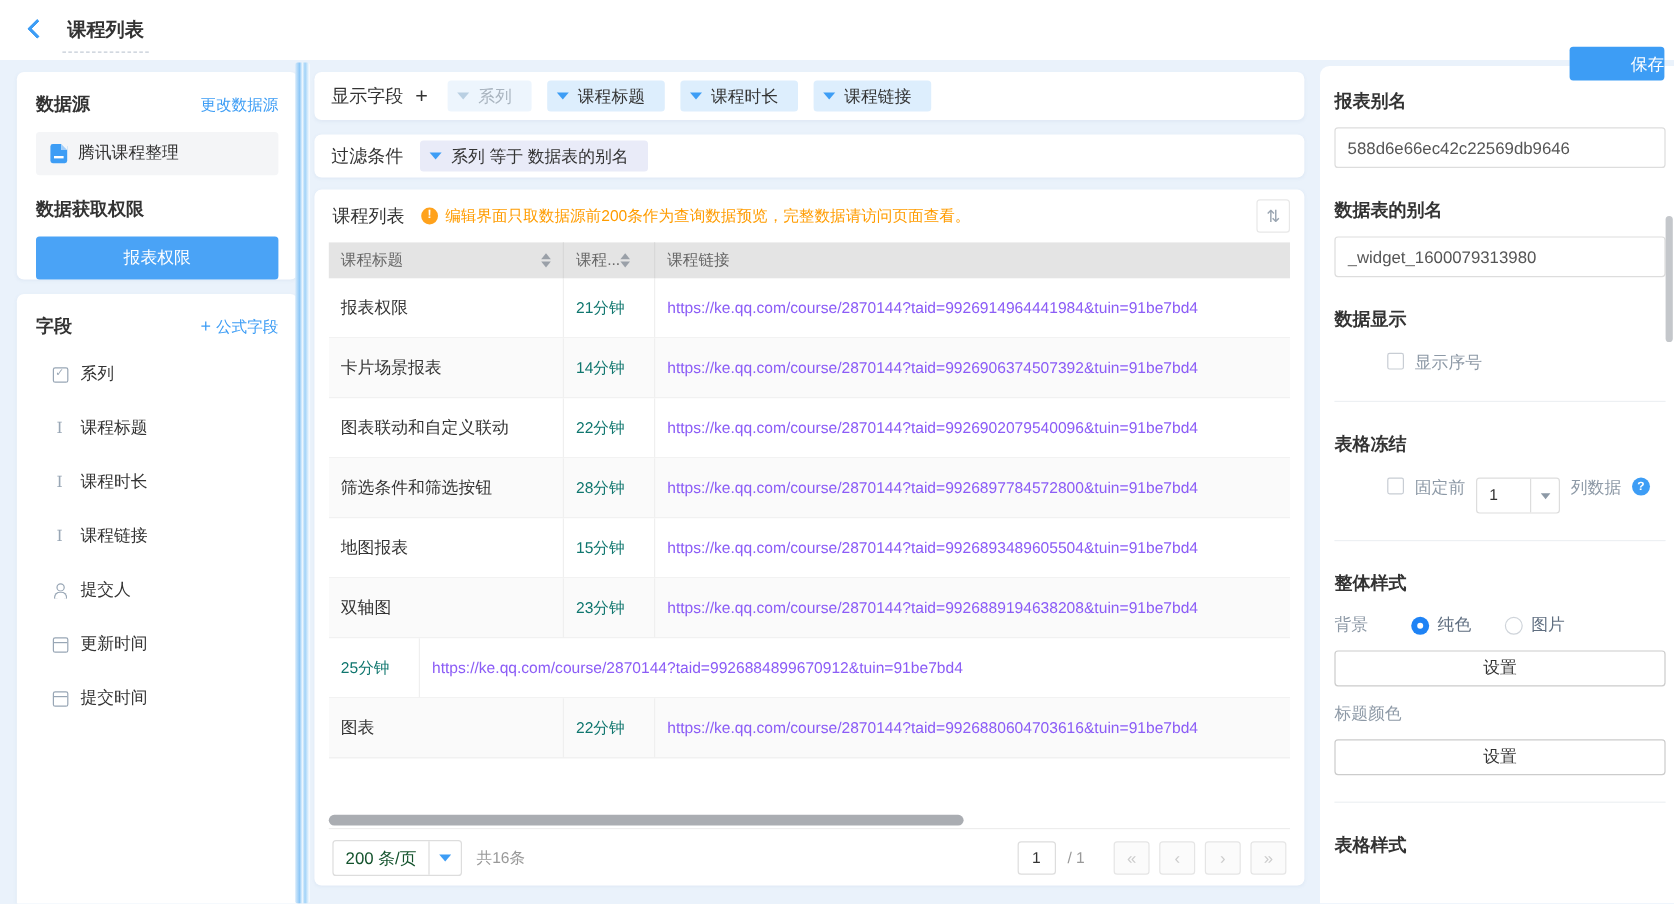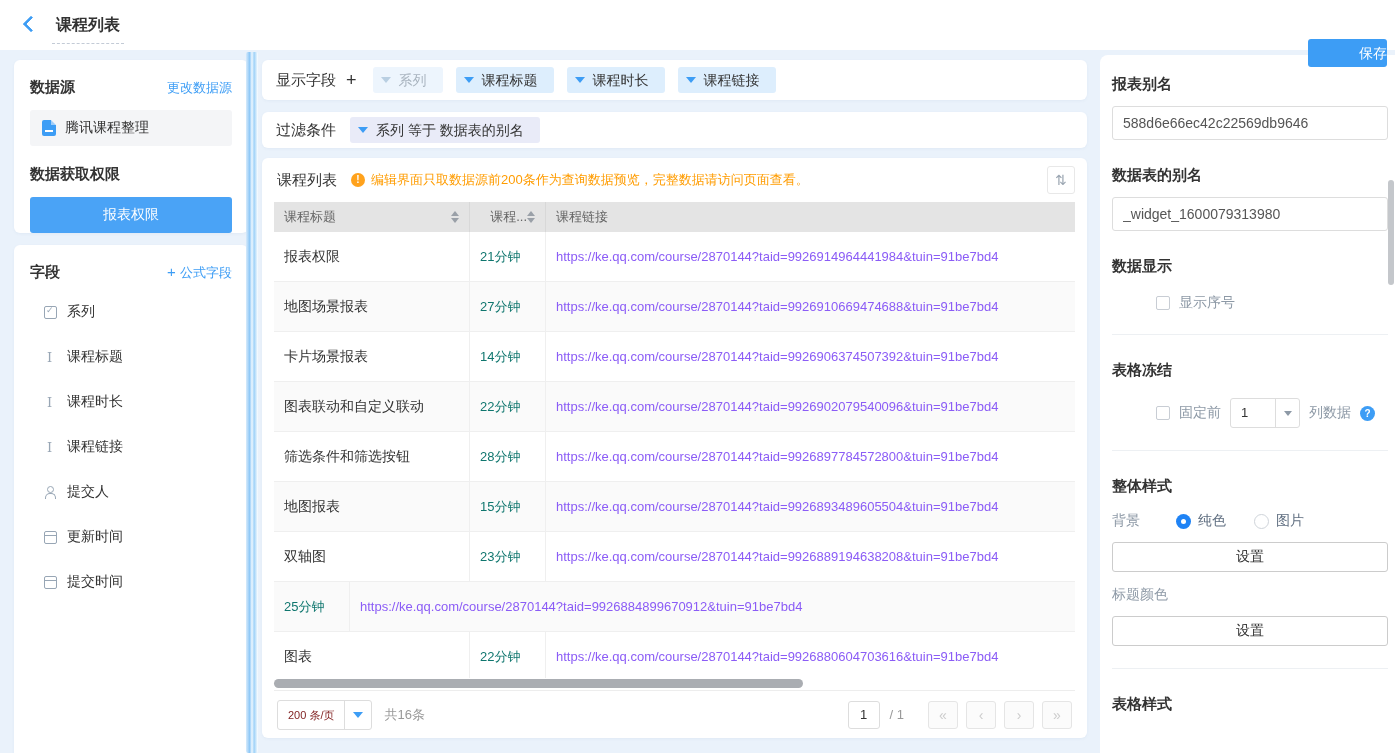--- a/index.html
+++ b/index.html
@@ -72,58 +72,58 @@
   .tbl-title { font-size:15px; color:#333; }
   .warn { display:flex; align-items:center; gap:6px; color:#ff9c00; font-size:13px; }
   .warn-icon { width:14px; height:14px; border-radius:50%; background:#ffa21c; color:#fff; font-size:10px; font-weight:700;
     text-align:center; line-height:14px; flex:none; }
   .sort-toggle { position:absolute; right:0; top:8px; width:28px; height:28px; border:1px solid #e8e8e8; border-radius:3px;
     background:#fff; color:#9aa5b1; font-size:14px; text-align:center; line-height:26px; cursor:pointer; }
   .thead { display:flex; height:30px; background:#e4e4e4; color:#666; font-size:13px; align-items:center; }
   .th { display:flex; align-items:center; padding:0 10px; height:100%; border-right:1px solid #d8d8d8; }
   .th:last-child { border-right:none; }
   .th-title { width:196px; justify-content:space-between; cursor:pointer; }
-  .th-dur { width:76px; justify-content:flex-end; cursor:pointer; }
+  .th-dur { width:76px; justify-content:flex-start; cursor:pointer; }
   .th-link { flex:1; }
   .sorter { display:flex; flex-direction:column; gap:2px; }
   .sorter i { display:block; width:0; height:0; border-left:4px solid transparent; border-right:4px solid transparent; }
   .sorter .up { border-bottom:5px solid #9aa0a8; }
   .sorter .dn { border-top:5px solid #9aa0a8; }
   .tbody { height:446px; overflow:hidden; }
   .trow { display:flex; height:50px; border-bottom:1px solid #efefef; background:#fff; }
   .trow:nth-child(even) { background:#fafafa; }
   .tc { padding:0 10px; display:flex; align-items:center; border-right:1px solid #efefef; overflow:hidden; white-space:nowrap; }
   .tc:last-child { border-right:none; }
   .tc-title { width:196px; font-size:14px; color:#333; }
   .tc-dur { width:76px; font-size:13px; color:#0f766e; }
   .tc-link { flex:1; font-size:13px; color:#8b5cf6; cursor:pointer; }
   .hscroll { height:12px; position:relative; }
   .hscroll-thumb { position:absolute; left:0; top:1px; width:66%; height:9px; background:#aaadb2; border-radius:5px; cursor:grab; }
   .pager { height:48px; border-top:1px solid #ededed; display:flex; align-items:center; padding:0 3px; gap:12px; }
   .size-select { display:flex; height:30px; border:1px solid #ddd; border-radius:3px; background:#fff; cursor:pointer; }
-  .size-select .txt { padding:0 10px; line-height:28px; font-size:11px; color:#7f1d1d; }
+  .size-select .txt { padding:0 10px; line-height:28px; font-size:14px; color:#14532d; }
   .size-select .arrow { width:27px; border-left:1px solid #ddd; display:flex; align-items:center; justify-content:center; }
   .size-select .arrow i { width:0; height:0; border-left:5px solid transparent; border-right:5px solid transparent;
     border-top:6px solid #3d9df5; }
   .total { color:#999; font-size:13px; }
   .pager-right { margin-left:auto; display:flex; align-items:center; gap:10px; }
   .page-input { width:32px; height:28px; border:1px solid #ddd; border-radius:3px; text-align:center; font-size:13px;
     color:#333; background:#fff; font-family:inherit; }
   .page-of { color:#999; font-size:13px; }
   .nav-group { display:flex; gap:8px; margin-left:14px; }
   .nav-btn { width:30px; height:28px; border:1px solid #e5e5e5; border-radius:3px; background:#fbfbfb; color:#ccc;
     font-size:14px; text-align:center; line-height:26px; cursor:pointer; }
   
   .right-panel { position:absolute; left:1100px; top:55px; width:310px; height:698px; background:#fff;
     border-radius:8px 0 0 0; padding:20px 22px 0 12px; }
   .rp-sec-title { font-size:15px; font-weight:700; color:#333; }
   .rp-input { width:100%; height:34px; border:1px solid #ddd; border-radius:3px; padding:0 10px; font-size:14px;
     color:#555; margin-top:12px; background:#fff; font-family:inherit; }
   .mt26 { margin-top:26px; }
-  .chk-row { display:flex; align-items:center; gap:9px; margin-top:18px; color:#8d99a6; font-size:14px;padding-left:44px; }
+  .chk-row { display:flex; align-items:flex-start; gap:9px; margin-top:18px; color:#8d99a6; font-size:14px;padding-left:44px; }
   .checkbox { width:14px; height:14px; border:1px solid #c8cdd4; border-radius:2px; background:#fff; flex:none; cursor:pointer; }
   .small-input { width:70px; height:30px; border:1px solid #ddd; border-radius:3px; background:#fff; font-family:inherit;
     padding:0 8px; font-size:13px; color:#333; }
   .divider { border-top:1px solid #edf0f3; margin:22px 0 0 0; }
   .mini-select { display:flex; height:30px; width:70px; border:1px solid #ddd; border-radius:3px; background:#fff; cursor:pointer; }
   .mini-select .txt { flex:1; line-height:28px; padding-left:10px; font-size:13px; color:#333; }
   .mini-select .arrow { width:24px; border-left:1px solid #ddd; display:flex; align-items:center; justify-content:center; }
   .mini-select .arrow i { width:0; height:0; border-left:4px solid transparent; border-right:4px solid transparent;
     border-top:5px solid #8d99a6; }
   .help-icon { width:15px; height:15px; border-radius:50%; background:#3d9df5; color:#fff; font-size:10px; font-weight:700;
@@ -272,25 +272,20 @@
     </div>
   </div>
   <div class="tbody">
 
       <div class="trow">
         <div class="tc tc-title">报表权限</div>
         <div class="tc tc-dur">21分钟</div>
         <div class="tc tc-link">https://ke.qq.com/course/2870144?taid=9926914964441984&amp;tuin=91be7bd4</div>
       </div>
 
-      <div class="trow">
-        <div class="tc tc-title">地图场景报表</div>
-        <div class="tc tc-dur">27分钟</div>
-        <div class="tc tc-link">https://ke.qq.com/course/2870144?taid=9926910669474688&amp;tuin=91be7bd4</div>
-      </div>
 
       <div class="trow">
         <div class="tc tc-title">卡片场景报表</div>
         <div class="tc tc-dur">14分钟</div>
         <div class="tc tc-link">https://ke.qq.com/course/2870144?taid=9926906374507392&amp;tuin=91be7bd4</div>
       </div>
 
       <div class="trow">
         <div class="tc tc-title">图表联动和自定义联动</div>
         <div class="tc tc-dur">22分钟</div>

